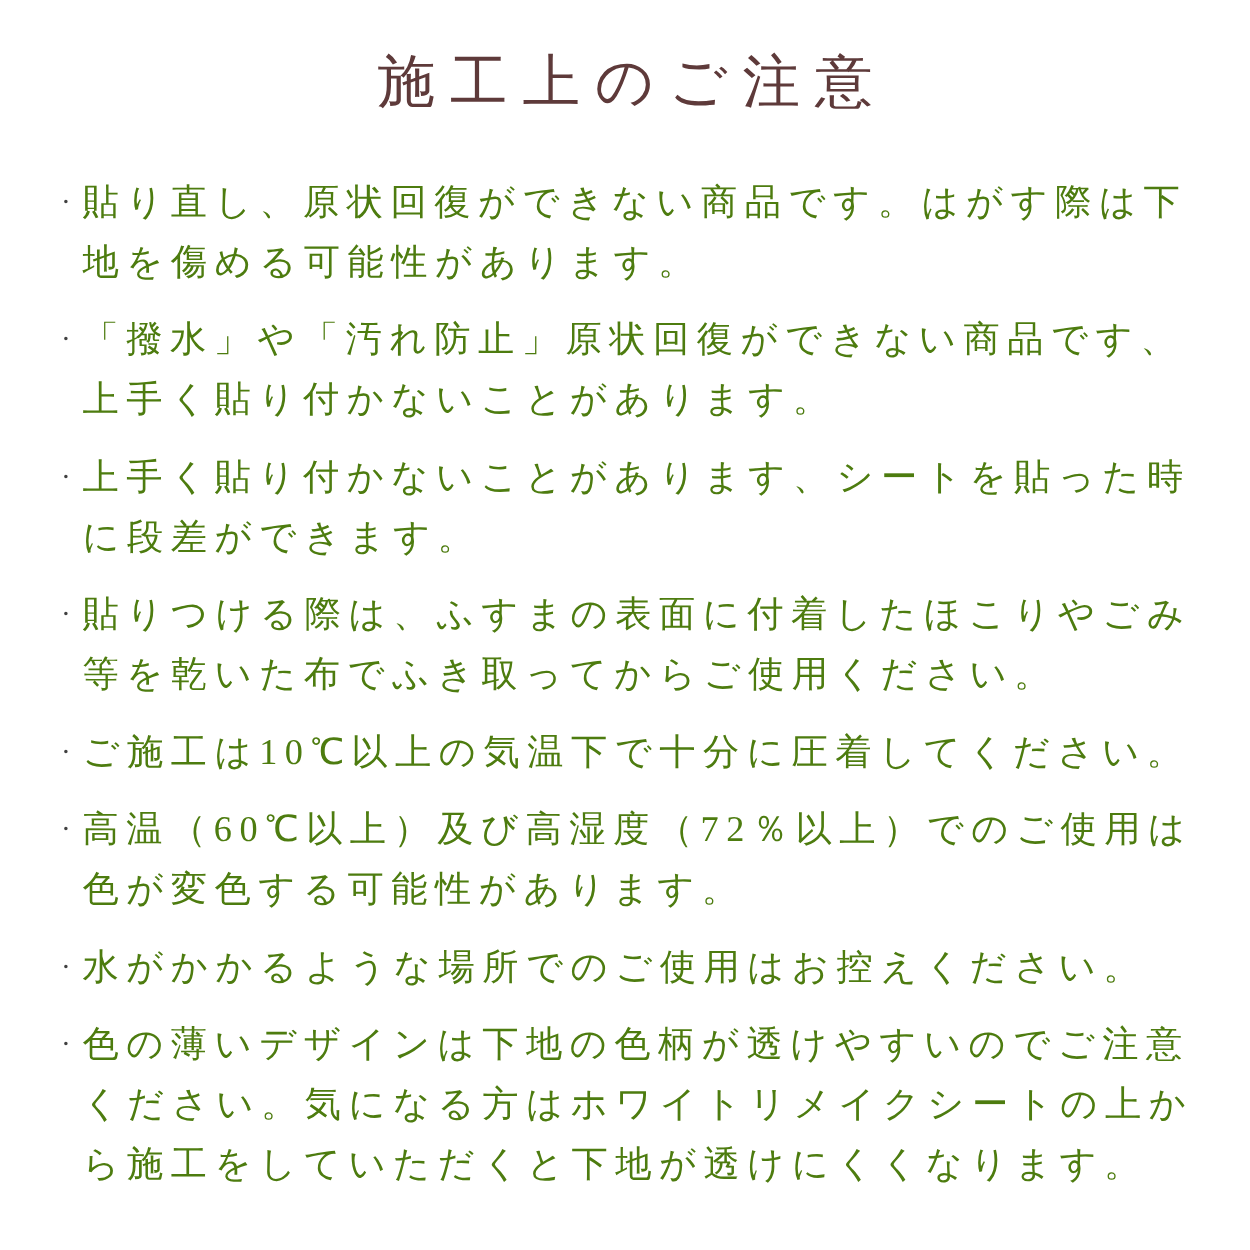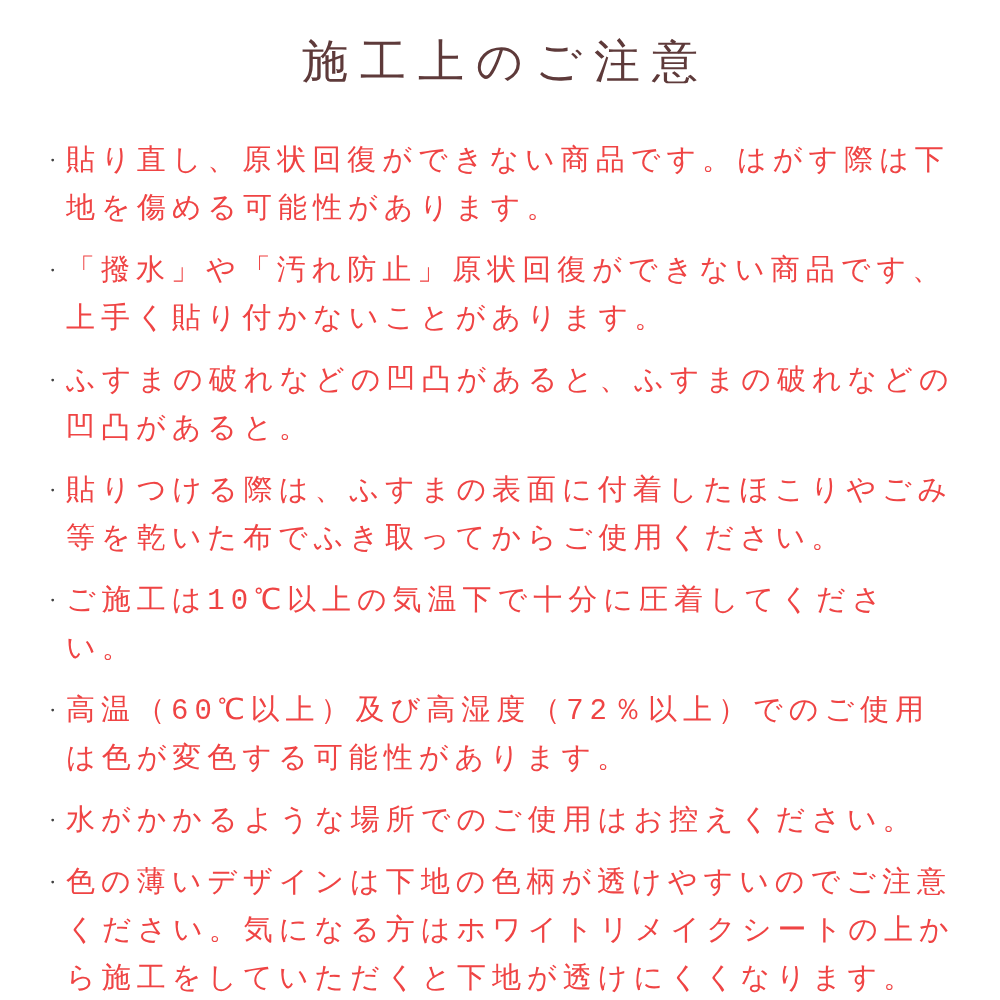--- a/index.html
+++ b/index.html
@@ -7,21 +7,21 @@
     padding: 0;
     background: #ffffff;
   }
   .page {
     position: relative;
     width: 1000px;
     height: 1000px;
     background: #ffffff;
     box-sizing: border-box;
     padding: 36px 44px 0 44px;
-    font-family: Liberation Mono, monospace;
+    font-family: Liberation Serif, serif;
     overflow: hidden;
   }
   .title {
     margin: 0 0 42px 0;
     text-align: center;
     font-size: 46px;
     font-weight: 400;
     letter-spacing: 12px;
     padding-left: 12px; 
     color: #5e3a3a;
@@ -46,21 +46,21 @@
     color: #404040;
     user-select: none;
   }
   .note-text {
     flex: 1 1 auto;
     margin: 0;
     font-size: 29px;
     font-weight: 400;
     letter-spacing: 6px;
     line-height: 48px;
-    color: #ef4444;
+    color: #4d7c0f;
     word-break: break-all;
     line-break: strict;
   }
 </style>
 </head>
 <body>
 
 <div class="page">
 
   <h1 class="title">施工上のご注意</h1>
@@ -72,21 +72,21 @@
       <p class="note-text">貼り直し、原状回復ができない商品です。はがす際は下地を傷める可能性があります。</p>
     </li>
 
     <li class="note">
       <span class="bullet">・</span>
       <p class="note-text">「撥水」や「汚れ防止」原状回復ができない商品です、上手く貼り付かないことがあります。</p>
     </li>
 
     <li class="note">
       <span class="bullet">・</span>
-      <p class="note-text">ふすまの破れなどの凹凸があると、ふすまの破れなどの凹凸があると。</p>
+      <p class="note-text">上手く貼り付かないことがあります、シートを貼った時に段差ができます。</p>
     </li>
 
     <li class="note">
       <span class="bullet">・</span>
       <p class="note-text">貼りつける際は、ふすまの表面に付着したほこりやごみ等を乾いた布でふき取ってからご使用ください。</p>
     </li>
 
     <li class="note">
       <span class="bullet">・</span>
       <p class="note-text">ご施工は10℃以上の気温下で十分に圧着してください。</p>

